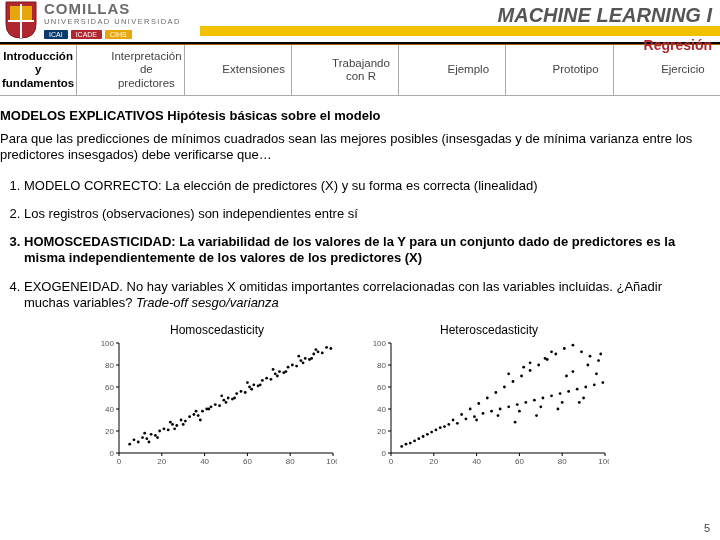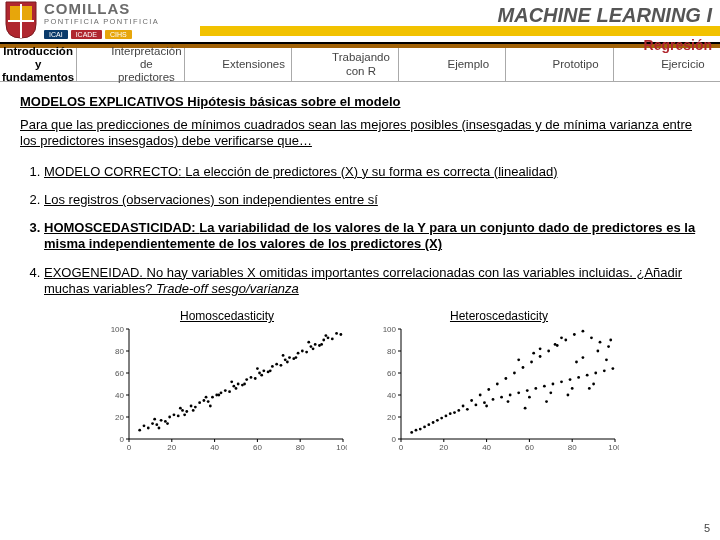--- a/index.html
+++ b/index.html
@@ -32,33 +32,33 @@
   }
   .yellow-bar {
     position: absolute; left: 200px; right: 0; top: 26px; height: 10px;
     background: #f2c200;
   }
   .section-title {
     position: absolute; right: 8px; top: 37px;
     font-size: 14px; font-weight: 700; color: #b0272f;
   }
   .tabs {
-    display: flex; border-top: 4px solid #a16207; border-bottom: 1px solid #aaa;
-    height: 38px;
+    display: flex; border-top: 1px solid #a16207; border-bottom: 1px solid #aaa;
+    height: 52px;
     gap: 32px;
   }
   .tab {
     flex: 1; display: flex; align-items: center; justify-content: center;
     text-align: center; font-size: 11.5px; line-height: 1.15;
     border-right: 1px solid #aaa; padding: 2px 2px;
     color: #444;
   }
   .tab:last-child { border-right: none; }
   .tab.active { font-weight: 700; color: #000; background: #fff; }
-  .content { padding: 12px 14px 0 20px; font-size: 13px; text-decoration: underline; }
+  .content { padding: 12px 14px 0 0; font-size: 13px; }
   .slide-heading { font-weight: 700; margin-bottom: 8px; }
   .intro { margin-bottom: 14px; line-height: 1.25; }
   ol.points { padding-left: 24px; }
   ol.points li { margin-bottom: 12px; line-height: 1.25; }
   .bold { font-weight: 700; }
   em { font-style: italic; }
   .charts {
     display: flex; justify-content: center; gap: 12px;
     margin-top: 6px;
   }
@@ -76,21 +76,21 @@
 
 <div class="header">
   <div class="logo-block">
     <svg class="crest" viewBox="0 0 34 40">
       <path d="M2 2 h30 v22 q0 14 -15 14 q-15 0 -15 -14 z" fill="#b0272f" stroke="#7a1a20"></path>
       <rect x="6" y="6" width="22" height="14" fill="#e7a60b"></rect>
       <path d="M17 4 v34 M4 21 h26" stroke="#fff" stroke-width="2"></path>
     </svg>
     <div class="logo-text">
       <span class="logo-main">COMILLAS</span>
-      <span class="logo-sub">PONTIFICIA PONTIFICIA</span>
+      <span class="logo-sub">UNIVERSIDAD UNIVERSIDAD</span>
       <div class="logo-pills">
         <span class="pill p1">ICAI</span>
         <span class="pill p2">ICADE</span>
         <span class="pill p3">CIHS</span>
       </div>
     </div>
   </div>
   <div class="yellow-bar"></div>
   <div class="course-title">MACHINE LEARNING I</div>
   <div class="section-title">Regresión</div>

